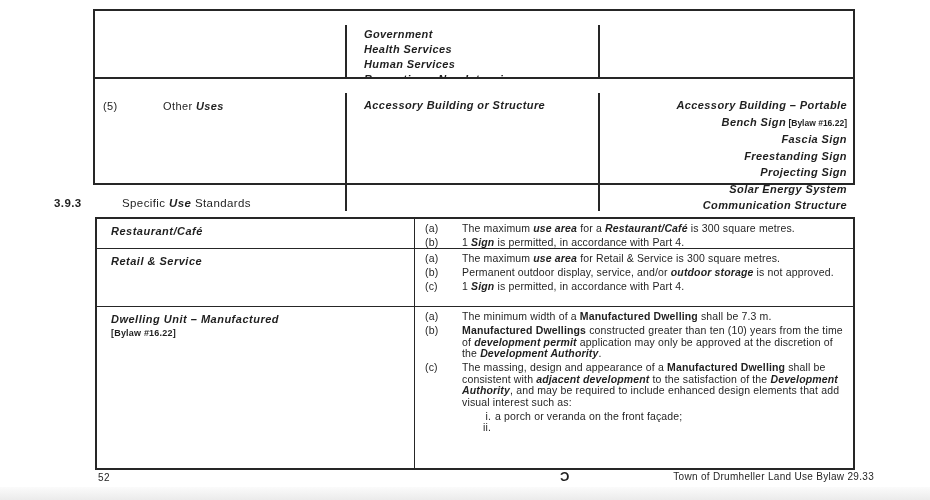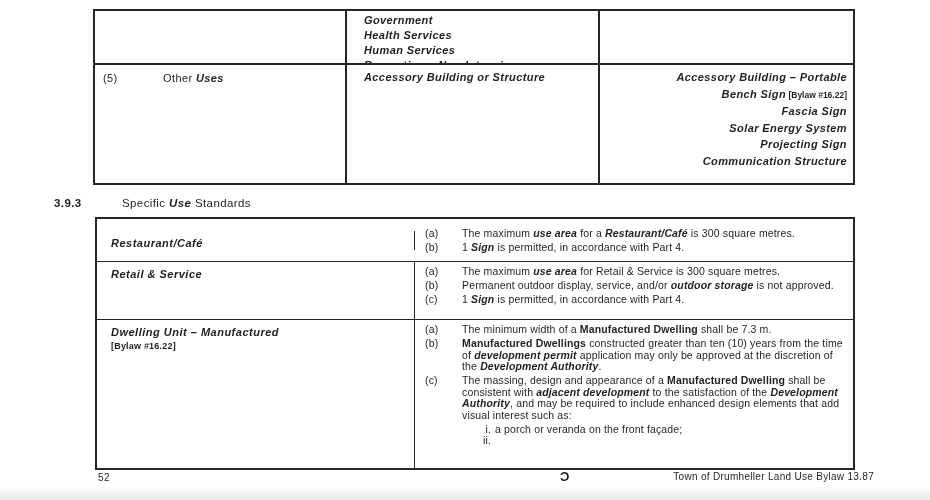--- a/index.html
+++ b/index.html
@@ -16,21 +16,21 @@
   .run-r  { font-weight:normal; font-style:normal; }
   .run-b  { font-weight:bold;   font-style:normal; }
   .run-bi { font-weight:bold;   font-style:italic; }
   .run-small { font-weight:bold; font-style:normal; font-size:8.5px; letter-spacing:0; }
 
   
   .table1 {
     position:absolute; left:93px; top:9px; width:762px; height:176px;
     border:2px solid #262626; display:flex; flex-direction:column;
   }
-  .t1-row { display:flex; flex:none; overflow:hidden; }
+  .t1-row { display:flex; flex:none; overflow:hidden;margin-top:14px; }
   .t1-rowA { height:54px; border-bottom:2px solid #262626; }
   .t1-rowB { height:118px; }
   .t1-c1 { width:252px; border-right:2px solid #262626; padding:5px 6px 0 8px; }
   .t1-c2 { width:253px; border-right:2px solid #262626; padding:3px 6px 0 17px; }
   .t1-c3 { flex:1; padding:5px 6px 0 14px;text-align:right; }
   .t1-item { font-size:11px; line-height:12.5px; letter-spacing:0.4px; margin-bottom:2.5px; font-weight:bold; font-style:italic; }
   .t1-rowB .t1-item { margin-bottom:4px; line-height:12.5px; }
   .t1-rowB .t1-c2 { padding-top:6px; }
   .t1-rowB .t1-c3 { padding-top:6px; }
   .row-label { display:flex; font-size:11px; letter-spacing:0.4px; padding-top:2px; }
@@ -39,21 +39,21 @@
   
   .heading { position:absolute; left:54px; top:197px; font-size:11.5px; letter-spacing:0.4px; }
   .heading-num { font-weight:bold; display:inline-block; width:68px; }
 
   
   .table2 {
     position:absolute; left:95px; top:217px; width:760px; height:253px;
     border:2px solid #262626; display:flex; flex-direction:column;
   }
   .t2-row { display:flex; flex:none; overflow:hidden; }
-  .t2-row1 { height:43px; border-bottom:1.5px solid #262626;align-items:center; }
+  .t2-row1 { height:30px; border-bottom:1.5px solid #262626; }
   .t2-row2 { height:58px; border-bottom:1.5px solid #262626; }
   .t2-row3 { flex:1; }
   .t2-left { width:318px; border-right:1.5px solid #262626; padding:6px 8px 0 14px; }
   .t2-right { flex:1; padding:4px 8px 0 10px; overflow:hidden; }
   .t2-title { font-size:11px; font-weight:bold; font-style:italic; letter-spacing:0.5px; line-height:13px; }
   .t2-note { font-size:9px; font-weight:bold; letter-spacing:0.2px; margin-top:2px; }
   .std-item { display:flex; font-size:10.5px; line-height:11.5px; letter-spacing:0.15px; margin-bottom:2.5px; }
   .item-label { width:37px; flex:none; }
   .item-text { flex:1; padding-right:2px; }
   .sub-list { margin-top:2px; padding-left:52px; }
@@ -91,22 +91,23 @@
           <span><span class="run-r">Other </span><span class="run-bi">Uses</span></span>
         </div>
       </div>
       <div class="t1-c2">
         <div class="t1-item"><span class="run-bi">Accessory Building or Structure</span></div>
       </div>
       <div class="t1-c3">
         <div class="t1-item"><span class="run-bi">Accessory Building – Portable</span></div>
         <div class="t1-item"><span class="run-bi">Bench Sign</span><span class="run-small"> [Bylaw #16.22]</span></div>
         <div class="t1-item"><span class="run-bi">Fascia Sign</span></div>
+        <div class="t1-item"><span class="run-bi">Freestanding Sign</span></div>
+        <div class="t1-item"><span class="run-bi">Projecting Sign</span></div>
         <div class="t1-item"><span class="run-bi">Solar Energy System</span></div>
-        <div class="t1-item"><span class="run-bi">Projecting Sign</span></div>
         <div class="t1-item"><span class="run-bi">Communication Structure</span></div>
       </div>
     </div>
   </div>
 
   <div class="heading">
     <span class="heading-num">3.9.3</span><span><span class="run-r">Specific </span><span class="run-bi">Use</span><span class="run-r"> Standards</span></span>
   </div>
 
   <div class="table2">
@@ -175,16 +176,16 @@
           </div>
         </div>
       </div>
     </div>
 
   </div>
 
   <div class="bottom-band"></div>
   <div class="footer-pagenum">52</div>
   <div class="footer-logo">Ɔ</div>
-  <div class="footer-line1">Town of Drumheller Land Use Bylaw 13.87</div>
+  <div class="footer-line1">Town of Drumheller Land Use Bylaw 29.33</div>
   <div class="footer-line2">Consolidated to include amendments to March 2023</div>
 
 </div>
 
 </body></html>

